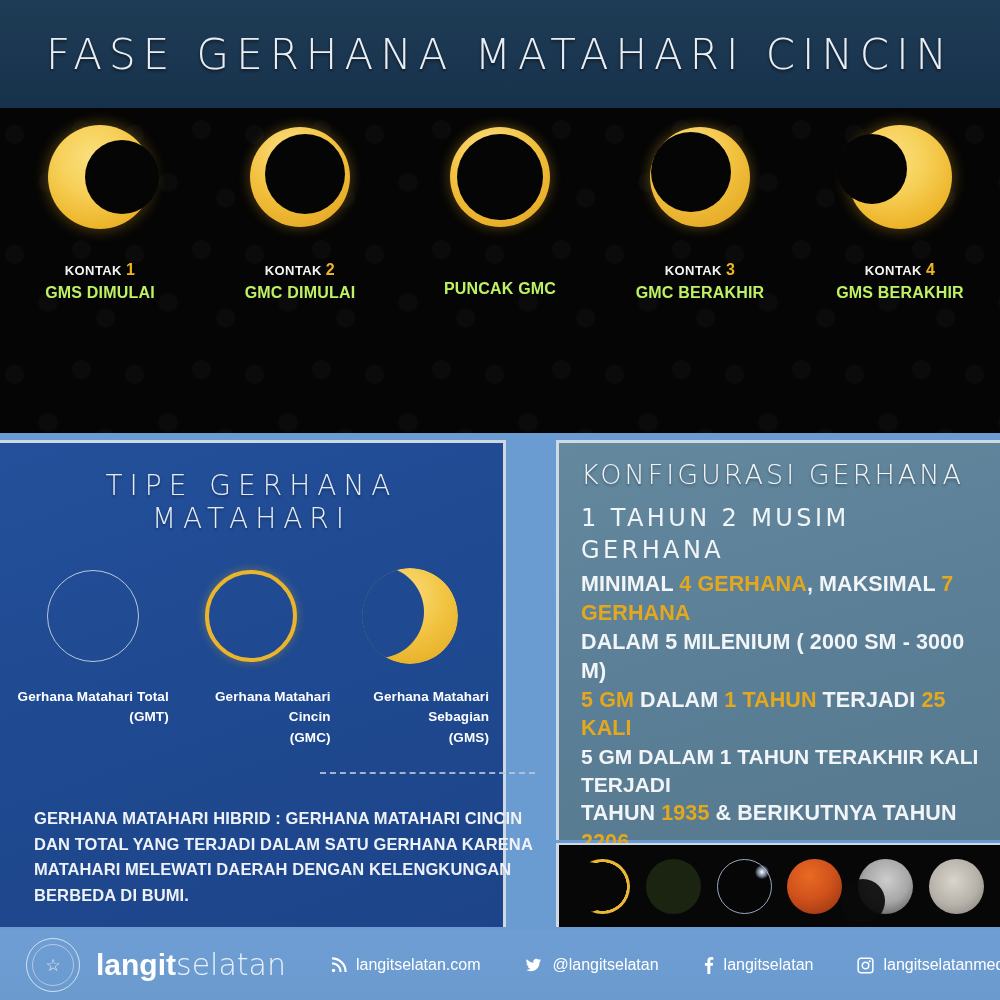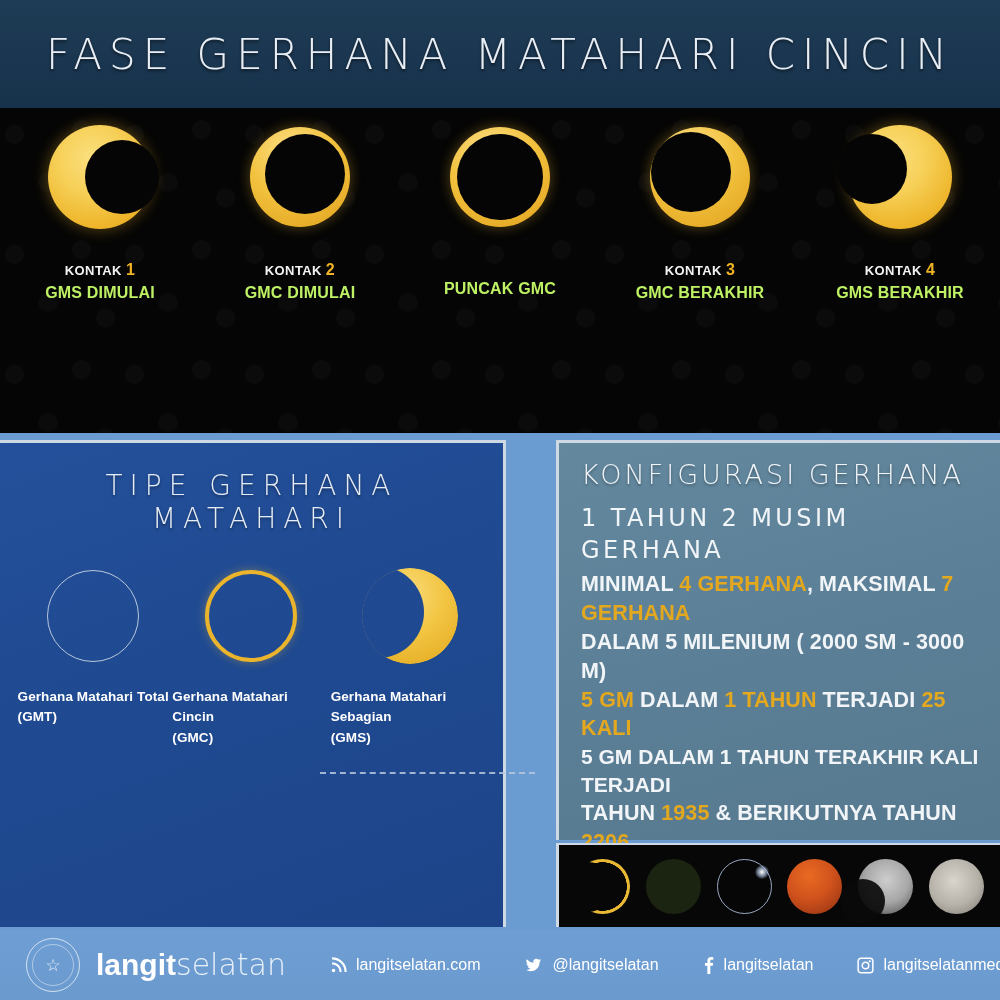--- a/index.html
+++ b/index.html
@@ -60,21 +60,21 @@
     justify-content:center;}
   .gmt-circle{width:92px;height:92px;border-radius:50%;border:1.6px solid #b9c8dc;
     box-sizing:border-box;}
   .gmc-circle{width:92px;height:92px;border-radius:50%;border:4px solid #eab42c;
     box-sizing:border-box;box-shadow:0 0 10px rgba(235,180,45,.35);}
   .gms-shape{width:96px;height:96px;border-radius:50%;position:relative;overflow:hidden;}
   .gms-sun{position:absolute;inset:0;border-radius:50%;
     background:radial-gradient(circle at 45% 28%, #fbdd7c 0%, #f2c543 45%, #e3a81e 100%);}
   .gms-moon{position:absolute;width:92px;height:92px;border-radius:50%;
     left:-30px;top:-2px;background:#1f4a91;}
-  .type-label{margin-top:16px;text-align:left;font-size:13.5px;font-weight:700;
+  .type-label{margin-top:16px;text-align:right;font-size:13.5px;font-weight:700;
     color:#ffffff;line-height:1.5;letter-spacing:.1px;}
   .dash-div{position:absolute;left:320px;top:772px;width:215px;height:0;
     border-top:2px dashed #b8c7dd;opacity:.85;}
   .hybrid-text{position:absolute;left:34px;top:806px;width:500px;font-size:16.5px;
     font-weight:600;color:#eef2f8;line-height:1.55;letter-spacing:.1px;}
 
   
   .panel-right{position:absolute;left:556px;top:440px;width:444px;height:400px;
     background:linear-gradient(165deg,#64899f 0%,#5b7f96 50%,#56798f 100%);
     border-top:3px solid #cfd9e4;border-left:3px solid #cfd9e4;box-sizing:border-box;}
@@ -244,20 +244,21 @@
         </div>
         <div class="type-label">
           <div>Gerhana Matahari Sebagian</div>
           <div>(GMS)</div>
         </div>
       </div>
     </div>
   </div>
 
   <div class="dash-div"></div>
+  <div class="hybrid-text">GERHANA MATAHARI HIBRID : GERHANA MATAHARI CINCIN DAN TOTAL YANG TERJADI DALAM SATU GERHANA KARENA MATAHARI MELEWATI DAERAH DENGAN KELENGKUNGAN BERBEDA DI BUMI.</div>
 
   <div class="panel-right">
     <div class="panel-right-title">KONFIGURASI GERHANA</div>
 
     <div class="kf-lines">
       <div class="kf-line kf-big">1 TAHUN 2 MUSIM GERHANA</div>
 
       <div class="kf-line kf-reg">
         <span>MINIMAL </span><span class="gold">4 GERHANA</span><span>, MAKSIMAL </span><span class="gold">7 GERHANA</span>
       </div>

